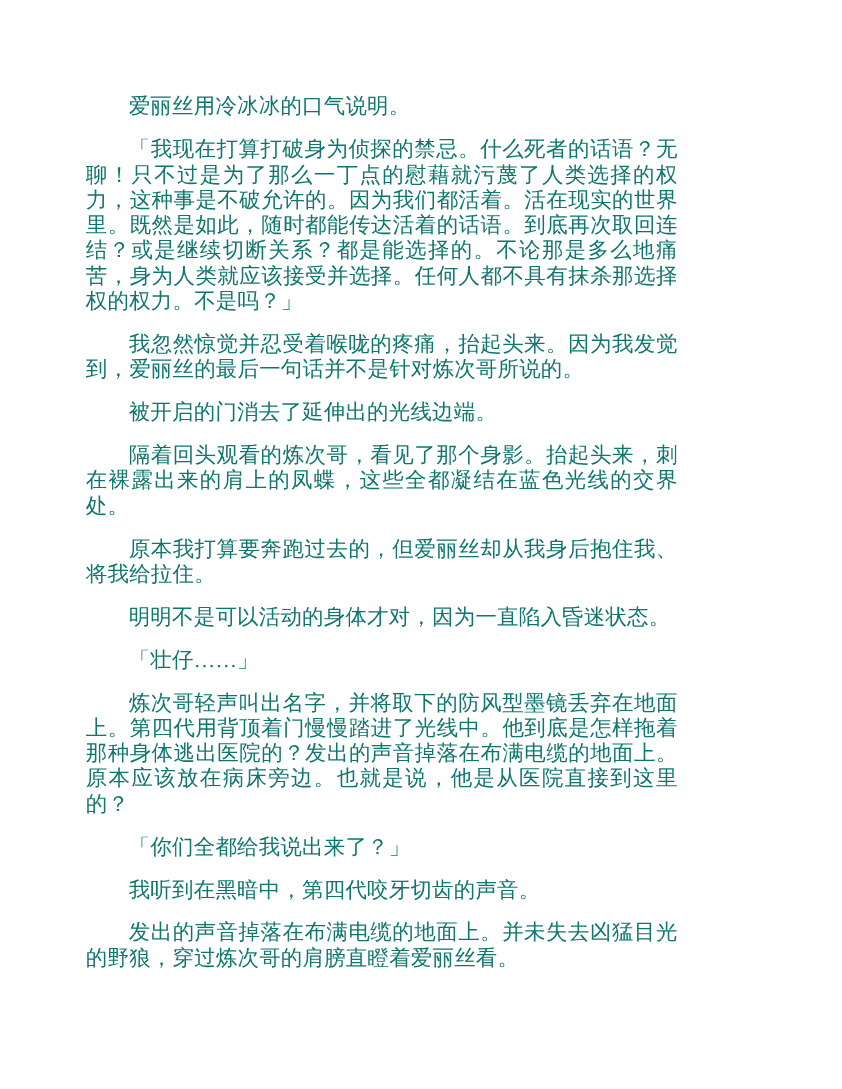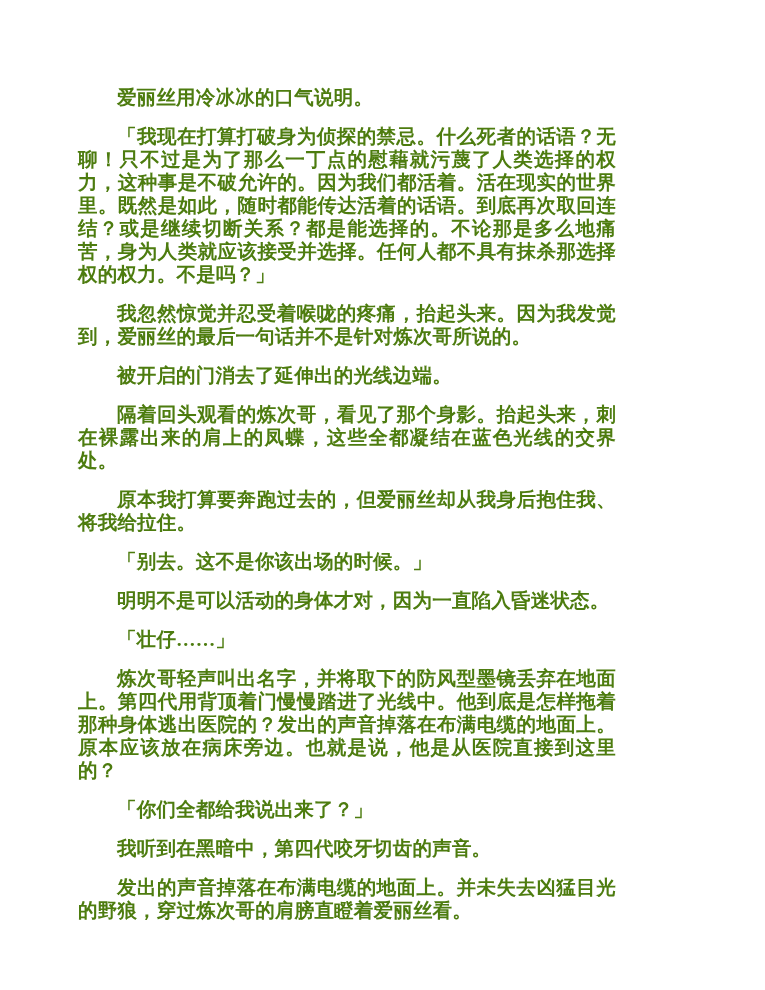--- a/index.html
+++ b/index.html
@@ -14,42 +14,40 @@
   }
   .page {
     box-sizing: border-box;
     width: 693px;
     height: 990px;
     background: #ffffff;
     padding: 86px 77px 40px 78px;
     font-family: "Liberation Serif", "DejaVu Serif", serif;
     font-size: 19.5px;
     line-height: 23px;
-    color: #4d7c0f;
-    font-weight: bold;
+    color: #0f766e;
   }
   .page p {
     margin: 0 0 16px 0;
     text-indent: 2em;
     text-align: justify;
     letter-spacing: 0.2px;
     word-break: normal;
     overflow-wrap: break-word;
   }
 </style>
 </head>
 <body>
 
 <div class="page">
   <p>爱丽丝用冷冰冰的口气说明。</p>
   <p>「我现在打算打破身为侦探的禁忌。什么死者的话语？无聊！只不过是为了那么一丁点的慰藉就污蔑了人类选择的权力，这种事是不破允许的。因为我们都活着。活在现实的世界里。既然是如此，随时都能传达活着的话语。到底再次取回连结？或是继续切断关系？都是能选择的。不论那是多么地痛苦，身为人类就应该接受并选择。任何人都不具有抹杀那选择权的权力。不是吗？」</p>
   <p>我忽然惊觉并忍受着喉咙的疼痛，抬起头来。因为我发觉到，爱丽丝的最后一句话并不是针对炼次哥所说的。</p>
   <p>被开启的门消去了延伸出的光线边端。</p>
   <p>隔着回头观看的炼次哥，看见了那个身影。抬起头来，刺在裸露出来的肩上的凤蝶，这些全都凝结在蓝色光线的交界处。</p>
   <p>原本我打算要奔跑过去的，但爱丽丝却从我身后抱住我、将我给拉住。</p>
-  <p>「别去。这不是你该出场的时候。」</p>
   <p>明明不是可以活动的身体才对，因为一直陷入昏迷状态。</p>
   <p>「壮仔……」</p>
   <p>炼次哥轻声叫出名字，并将取下的防风型墨镜丢弃在地面上。第四代用背顶着门慢慢踏进了光线中。他到底是怎样拖着那种身体逃出医院的？发出的声音掉落在布满电缆的地面上。原本应该放在病床旁边。也就是说，他是从医院直接到这里的？</p>
   <p>「你们全都给我说出来了？」</p>
   <p>我听到在黑暗中，第四代咬牙切齿的声音。</p>
   <p>发出的声音掉落在布满电缆的地面上。并未失去凶猛目光的野狼，穿过炼次哥的肩膀直瞪着爱丽丝看。</p>
 </div>
 
 </body></html>

